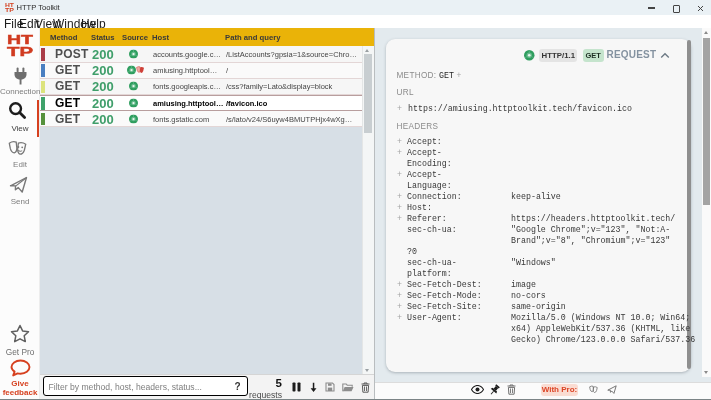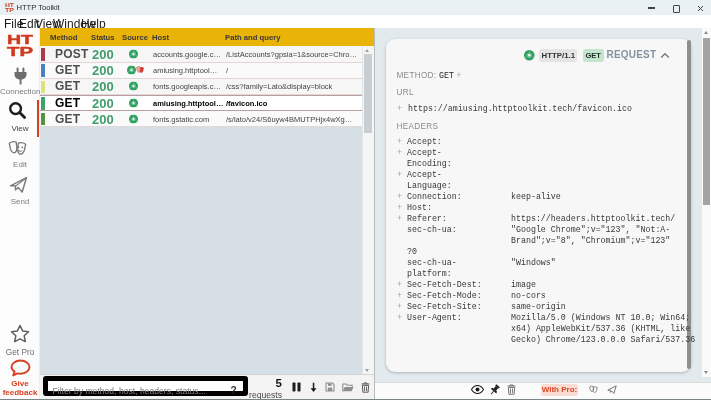--- a/index.html
+++ b/index.html
@@ -199,21 +199,21 @@
   <span class="ho">fonts.gstatic.com</span>
     <span class="pa">/s/lato/v24/S6uyw4BMUTPHjx4wXg…</span>
 </div>
 
 <div class="abs" id="lscroll"></div>
 <div class="abs" style="left:364.5px;top:49px;width:0;height:0;border-left:2.6px solid transparent;border-right:2.6px solid transparent;border-bottom:3.4px solid #9aa0a3"></div>
 <div class="abs" style="left:363.5px;top:54px;width:8.5px;height:79px;background:#c8ced1"></div>
 <div class="abs" style="left:364.5px;top:369px;width:0;height:0;border-left:2.6px solid transparent;border-right:2.6px solid transparent;border-top:3.4px solid #9aa0a3"></div>
 
 <div class="abs" id="lfooter"></div>
-<div class="abs" style="left:42.5px;top:375.8px;width:205px;height:20px;background:#fff;border:5px solid #000000;border-radius:3px;box-sizing:border-box">
+<div class="abs" style="left:42.5px;top:375.8px;width:205px;height:20px;background:#fff;border:1px solid #000000;border-radius:3px;box-sizing:border-box">
   <span class="abs" style="left:5px;top:5px;font-size:8.6px;color:#7e7e7e">Filter by method, host, headers, status...</span>
   <span class="abs" style="right:6px;top:4.5px;font-size:10px;font-weight:bold;color:#333">?</span>
 </div>
 <div class="abs" style="left:249px;top:377.5px;width:33px;text-align:right;font-size:11.5px;font-weight:bold;color:#111;line-height:11px">5<br><span style="font-size:8.6px;font-weight:normal;color:#4a4a4a">requests</span></div>
 
 <svg class="abs" style="left:291.5px;top:382px" width="9" height="10" viewBox="0 0 9 10">
     <rect x="0.5" y="0.5" width="3" height="9" rx="0.8" fill="#1c1c1c"></rect>
     <rect x="5.5" y="0.5" width="3" height="9" rx="0.8" fill="#1c1c1c"></rect>
   </svg>
 

